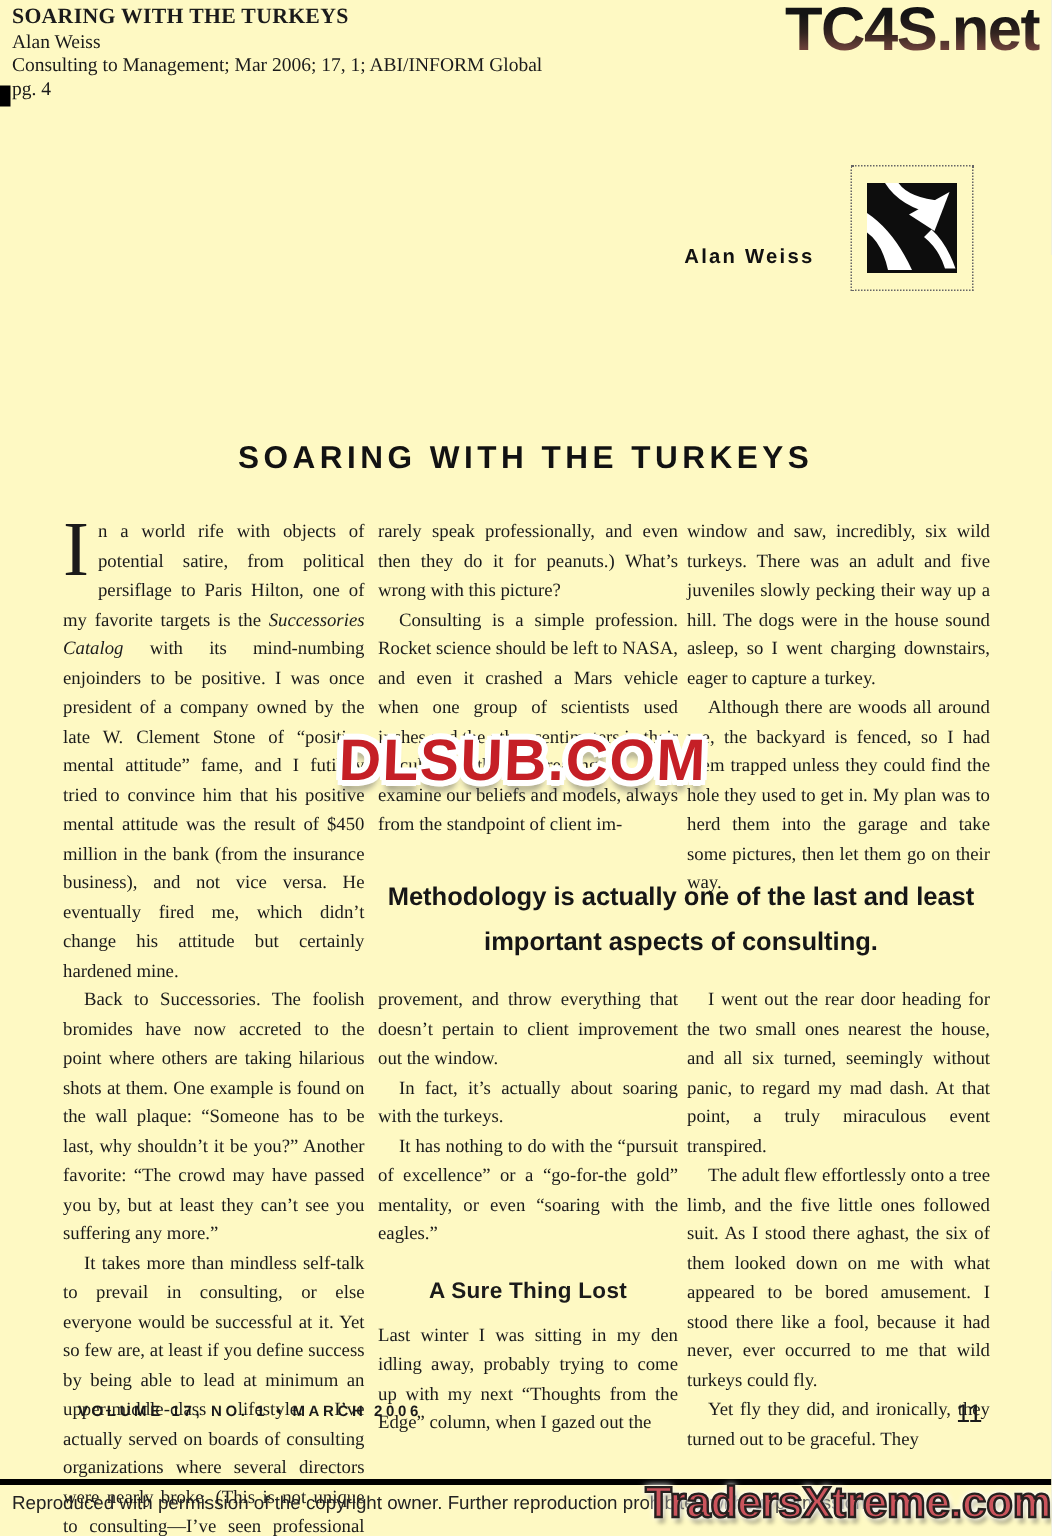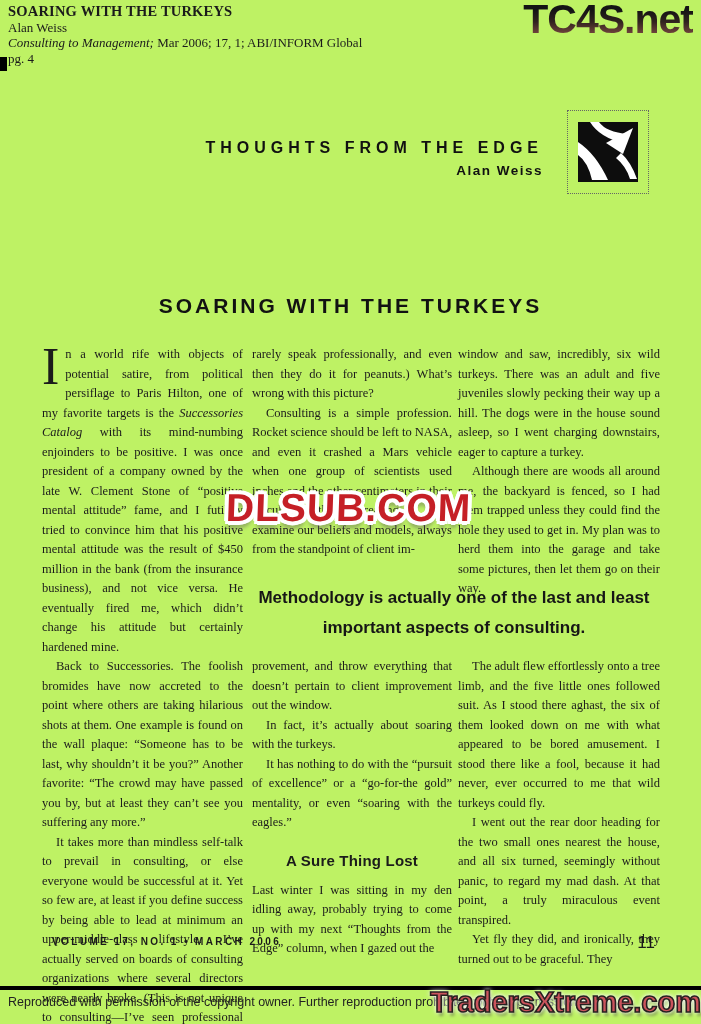--- a/index.html
+++ b/index.html
@@ -1,23 +1,23 @@
 <!DOCTYPE html>
 <html><head>
 <meta charset="utf-8">
 <style>
   html,body{margin:0;padding:0;background:#e8e8e8;}
-  .page{position:relative;width:701px;height:1024px;background:#bef264;overflow:hidden;
+  .page{position:relative;width:701px;height:1024px;background:#fef9c3;overflow:hidden;
         font-family:"Liberation Serif","DejaVu Serif",serif;color:#1b1b1b;}
   .sans{font-family:"Liberation Sans","DejaVu Sans",sans-serif;}
 
   
   .citation{position:absolute;left:8px;top:3px;font-size:13px;line-height:1.18;}
   .citation .cit-title{font-weight:bold;font-size:14.5px;letter-spacing:.2px;}
-  .citation .it{font-style:italic;}
+  .citation .it{}
 
   
   .wm-tc4s{position:absolute;top:-4px;right:8px;font-family:"Liberation Sans",sans-serif;
            font-weight:bold;font-size:41px;letter-spacing:-1px;
            background:linear-gradient(180deg,#141414 30%,#31231f 55%,#8a5148 90%);
            -webkit-background-clip:text;background-clip:text;color:transparent;
            filter:blur(.5px);}
 
   .edge-mark{position:absolute;left:0;top:57px;width:7px;height:14px;background:#000;}
 
@@ -83,21 +83,20 @@
     <div class="cit-title">SOARING WITH THE TURKEYS</div>
     <div>Alan Weiss</div>
     <div><span class="it">Consulting to Management;</span><span> Mar 2006; 17, 1; ABI/INFORM Global</span></div>
     <div>pg. 4</div>
   </div>
 
   <div class="wm-tc4s">TC4S.net</div>
 
   <div class="edge-mark"></div>
 
-  <div class="masthead-title sans">THOUGHTS FROM THE EDGE</div>
   <div class="masthead-author sans">Alan Weiss</div>
   <div class="logo-box">
     <svg width="60" height="60" viewBox="0 0 60 60">
       <rect x="0" y="0" width="60" height="60" fill="#0d0d0d"></rect>
       <path d="M12 0 Q 22 16 46 21 L 50 12 Q 28 10 21 0 Z" fill="#fff"></path>
       <path d="M28 21 L 55 6 L 45 32 Z" fill="#fff"></path>
       <path d="M0 20 Q 18 32 30 58 L 14 58 Q 10 40 0 33 Z" fill="#fff"></path>
       <path d="M38 36 Q 48 44 52 57 L 59 57 Q 53 40 43 31 Z" fill="#fff"></path>
     </svg>
   </div>
@@ -125,22 +124,22 @@
 
   <div class="col col2b">
     <p>provement, and throw everything that doesn’t pertain to client improvement out the window.</p>
     <p class="ind">In fact, it’s actually about soaring with the turkeys.</p>
     <p class="ind">It has nothing to do with the “pursuit of excellence” or a “go-for-the gold” mentality, or even “soaring with the eagles.”</p>
     <p class="subhead">A Sure Thing Lost</p>
     <p>Last winter I was sitting in my den idling away, probably trying to come up with my next “Thoughts from the Edge” column, when I gazed out the</p>
   </div>
 
   <div class="col col3b">
+    <p class="ind">I went out the rear door heading for the two small ones nearest the house, and all six turned, seemingly without panic, to regard my mad dash. At that point, a truly miraculous event transpired.</p>
     <p class="ind">The adult flew effortlessly onto a tree limb, and the five little ones followed suit. As I stood there aghast, the six of them looked down on me with what appeared to be bored amusement. I stood there like a fool, because it had never, ever occurred to me that wild turkeys could fly.</p>
-    <p class="ind">I went out the rear door heading for the two small ones nearest the house, and all six turned, seemingly without panic, to regard my mad dash. At that point, a truly miraculous event transpired.</p>
     <p class="ind">Yet fly they did, and ironically, they turned out to be graceful. They</p>
   </div>
 
   <div class="wm-dlsub">DLSUB.COM</div>
 
   <div class="footer-left sans">VOLUME 17, NO. 1 • MARCH 2006</div>
   <div class="footer-page sans">11</div>
 
   <div class="bottom-rule"></div>
   <div class="notice sans">Reproduced with permission of the copyright owner.  Further reproduction prohibited without permission.</div>

